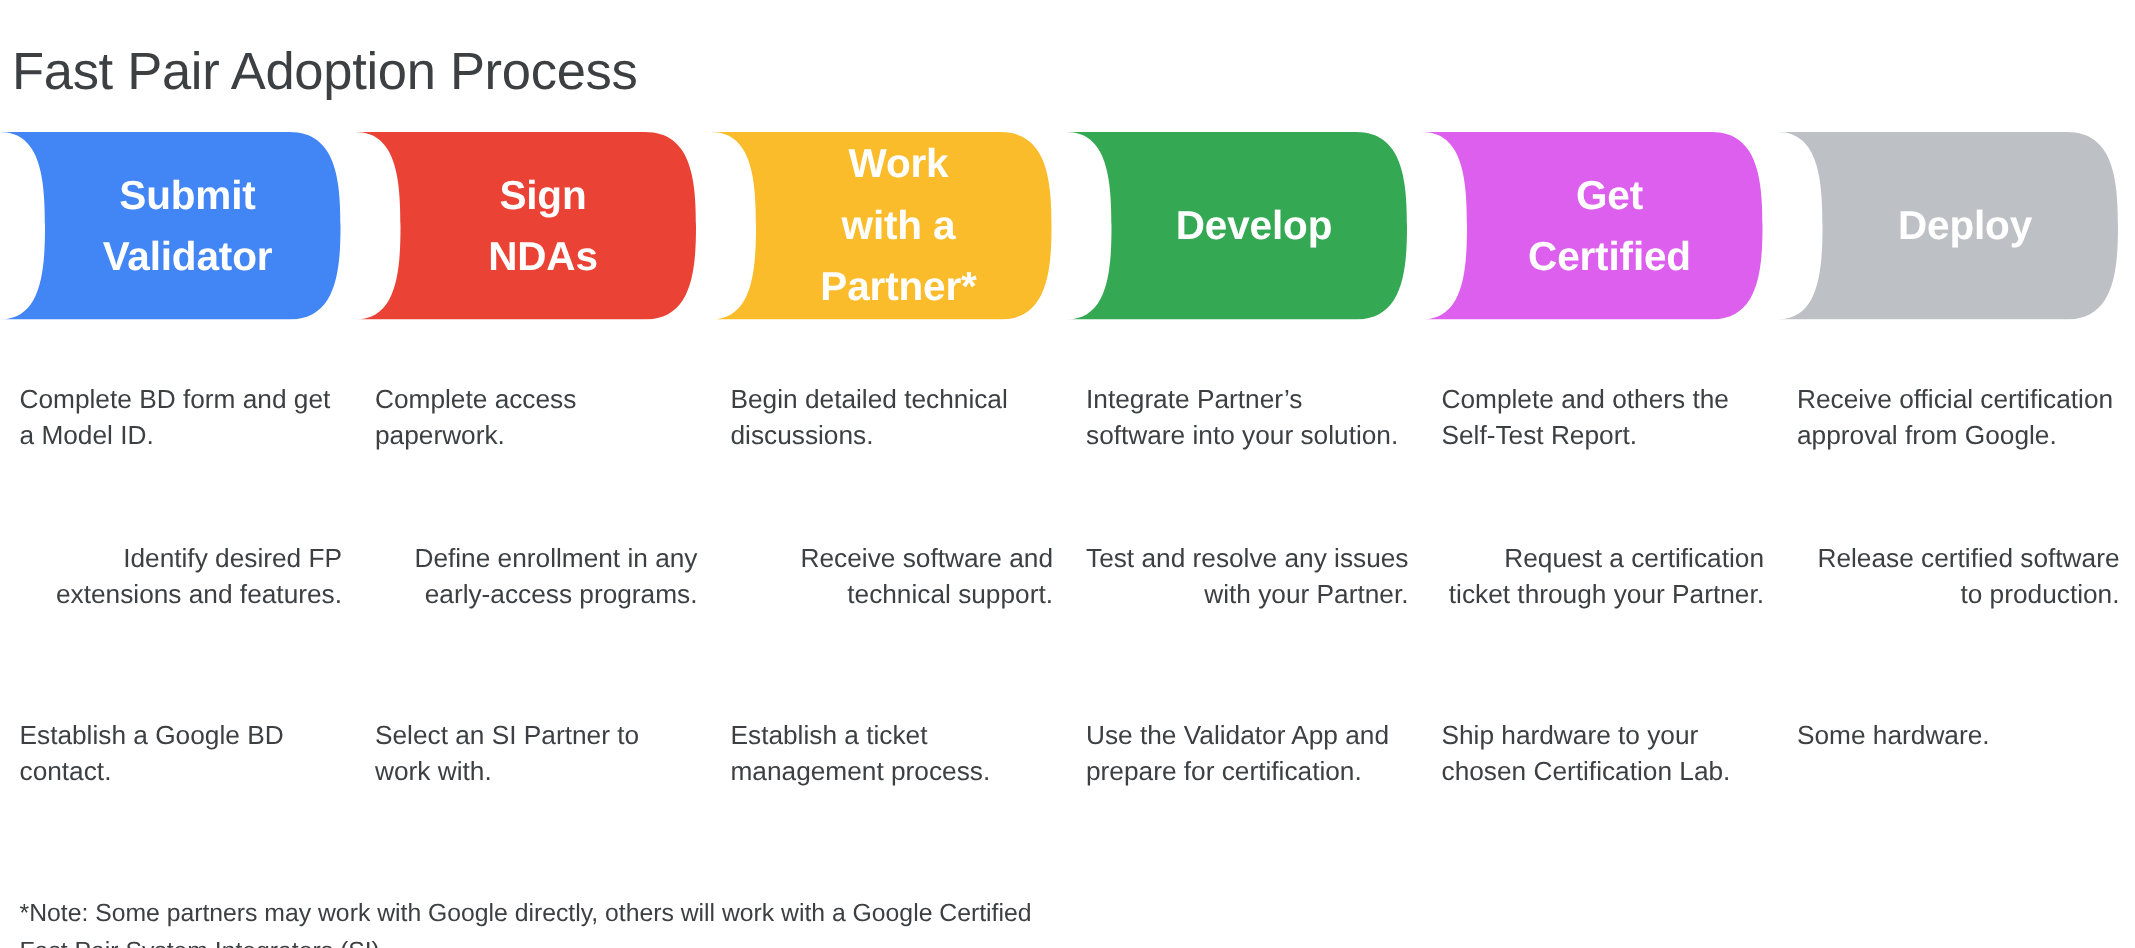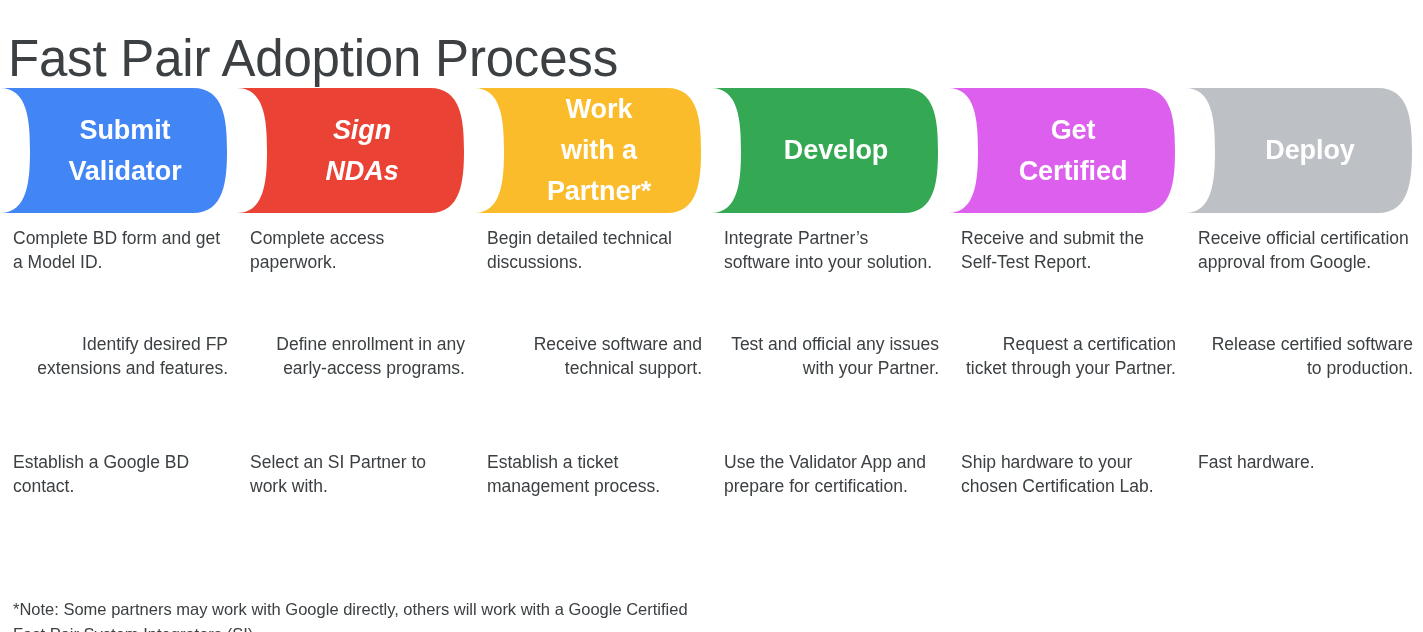--- a/index.html
+++ b/index.html
@@ -18,21 +18,21 @@
     height: 632px;
     background: #ffffff;
     overflow: hidden;
   }
 
   
   #page-title {
     position: absolute;
     left: 8px;
     top: -4px;
-    font-size: 51px;
+    font-size: 35px;
     line-height: 58px;
     font-weight: 400;
     color: #3c4043;
     letter-spacing: -0.2px;
     white-space: nowrap;
   }
 
   
   #chevron-banner {
     position: absolute;
@@ -71,21 +71,21 @@
     font-weight: 700;
     text-align: center;
     letter-spacing: -0.1px;
   }
   .chevron-label span { display: block; white-space: nowrap; }
 
   
   #detail-grid {
     position: absolute;
     left: 0;
-    top: 224px;
+    top: 252px;
     width: 1405px;
     height: 300px;
   }
   .detail-col {
     position: absolute;
     top: 0;
     width: 222px;
   }
   .detail-item {
     position: absolute;
@@ -121,21 +121,21 @@
   <div id="chevron-banner">
       <div class="chevron" style="left: 0px;">
         <svg viewBox="0 0 237 125">
           <path d="M 0,0 L 193,0 C 224.28,0 227,32.5 227,62.5 C 227,92.5 224.28,125 193,125 L 0,125 C 27.6,125 30,92.5 30,62.5 C 30,32.5 27.6,0 0,0 Z" fill="#4285f4"></path>
         </svg>
         <div class="chevron-label">
           <span>Submit</span>
           <span>Validator</span>
         </div>
       </div>
-      <div class="chevron" style="left: 237px; font-style: italic;">
+      <div class="chevron" style="left: 237px;">
         <svg viewBox="0 0 237 125">
           <path d="M 0,0 L 193,0 C 224.28,0 227,32.5 227,62.5 C 227,92.5 224.28,125 193,125 L 0,125 C 27.6,125 30,92.5 30,62.5 C 30,32.5 27.6,0 0,0 Z" fill="#ea4335"></path>
         </svg>
         <div class="chevron-label">
           <span>Sign</span>
           <span>NDAs</span>
         </div>
       </div>
       <div class="chevron" style="left: 474px;">
         <svg viewBox="0 0 237 125">
@@ -185,30 +185,30 @@
         <div class="detail-item row1">Define enrollment in any early-access programs.</div>
         <div class="detail-item row2">Select an SI Partner to work with.</div>
       </div>
       <div class="detail-col" style="left: 487px;">
         <div class="detail-item row0">Begin detailed technical discussions.</div>
         <div class="detail-item row1">Receive software and technical support.</div>
         <div class="detail-item row2">Establish a ticket management process.</div>
       </div>
       <div class="detail-col" style="left: 724px;">
         <div class="detail-item row0">Integrate Partner’s software into your solution.</div>
-        <div class="detail-item row1">Test and official any issues with your Partner.</div>
+        <div class="detail-item row1">Test and resolve any issues with your Partner.</div>
         <div class="detail-item row2">Use the Validator App and prepare for certification.</div>
       </div>
       <div class="detail-col" style="left: 961px;">
-        <div class="detail-item row0">Receive and submit the Self-Test Report.</div>
+        <div class="detail-item row0">Complete and others the Self-Test Report.</div>
         <div class="detail-item row1">Request a certification ticket through your Partner.</div>
         <div class="detail-item row2">Ship hardware to your chosen Certification Lab.</div>
       </div>
       <div class="detail-col" style="left: 1198px;">
         <div class="detail-item row0">Receive official certification approval from Google.</div>
         <div class="detail-item row1">Release certified software to production.</div>
-        <div class="detail-item row2">Fast hardware.</div>
+        <div class="detail-item row2">Some hardware.</div>
       </div>
     </div>
 
   <p id="footnote">*Note: Some partners may work with Google directly, others will work with a Google Certified Fast Pair System Integrators (SI).</p>
 
 </div>
 
 </body></html>

